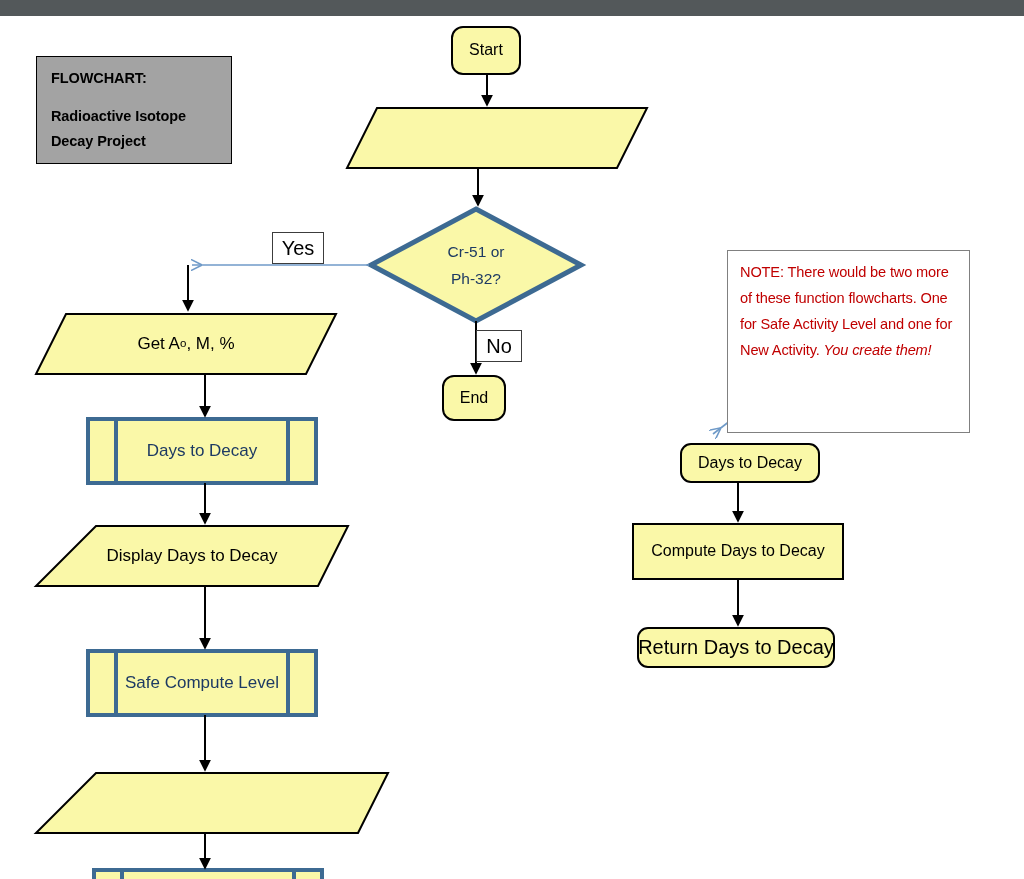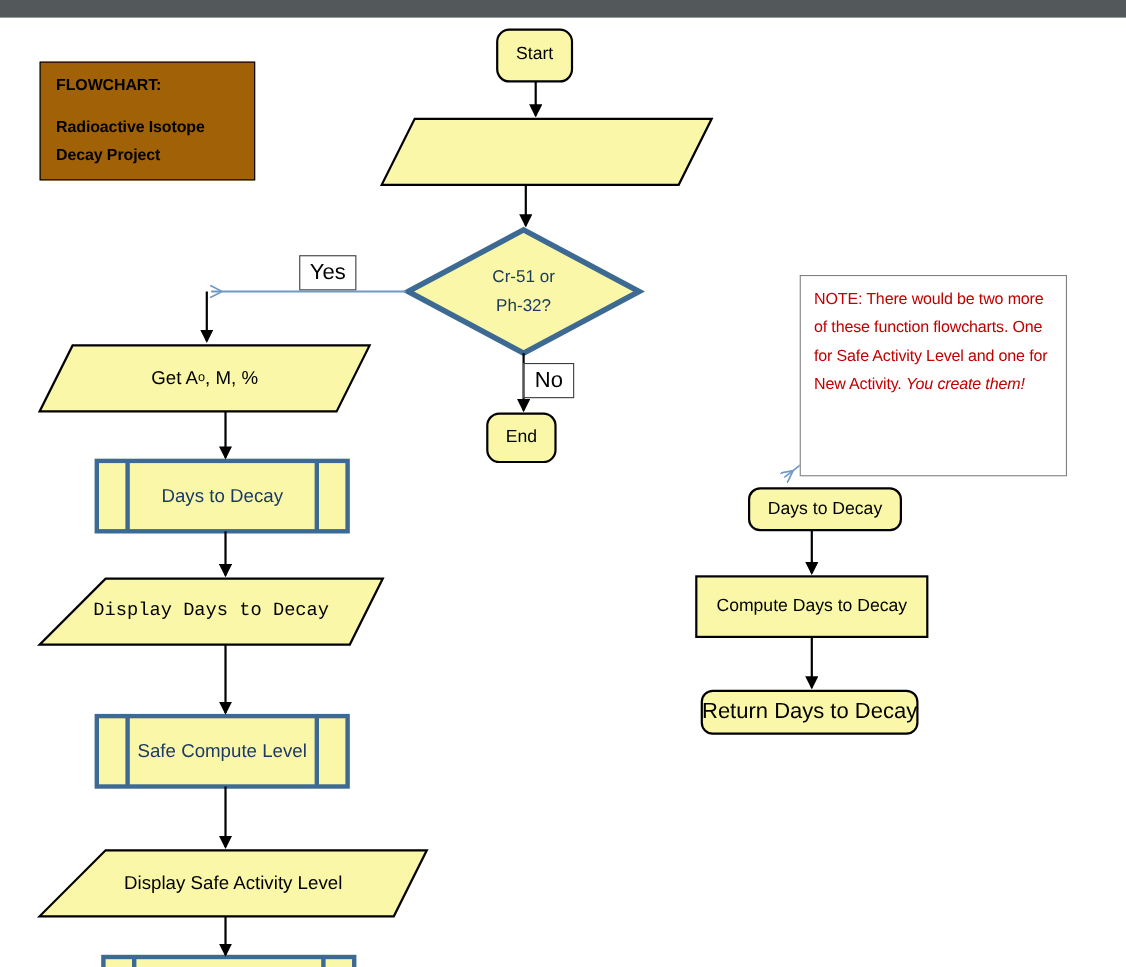--- a/index.html
+++ b/index.html
@@ -46,21 +46,21 @@
   }
   .t-black  { color: #000000; font-size: 16px; }
   .t-blue   { color: #1d3a63; font-size: 15.5px; }
 
   
   #title-card {
     position: absolute;
     left: 36px; top: 56px;
     width: 196px; height: 108px;
     border: 1px solid #000;
-    background: #a16207;
+    background: #a3a3a3;
     box-sizing: border-box;
   }
   #title-card .tc-line {
     position: absolute;
     left: 14px;
     font-weight: bold;
     font-size: 14.5px;
     color: #000;
     letter-spacing: -0.1px;
   }
@@ -208,25 +208,24 @@
 
   <div class="lbl t-blue" style="left:406px; top:229px; width:140px; height:72px; line-height:1.75;">Cr-51 or
 Ph-32?</div>
 
   <div class="lbl t-black" style="left:443px; top:376px; width:62px; height:44px;">End</div>
 
   <div class="lbl t-black" style="left:36px; top:314px; width:300px; height:60px; font-size:17px;">Get A<span class="sub">o</span>, M, %</div>
 
   <div class="lbl t-blue" style="left:116px; top:419px; width:172px; height:64px; font-size:17px;">Days to Decay</div>
 
-  <div class="lbl t-black" style="left:36px; top:526px; width:312px; height:60px; font-size:17px;font-family:Liberation Mono, monospace;">Display Days to Decay</div>
+  <div class="lbl t-black" style="left:36px; top:526px; width:312px; height:60px; font-size:17px;">Display Days to Decay</div>
 
   <div class="lbl t-blue" style="left:116px; top:651px; width:172px; height:64px; font-size:17px;">Safe Compute Level</div>
 
-  <div class="lbl t-black" style="left:36px; top:773px; width:352px; height:60px; font-size:17px;">Display Safe Activity Level</div>
 
   <div class="lbl t-black" style="left:681px; top:444px; width:138px; height:38px; font-size:16px;">Days to Decay</div>
 
   <div class="lbl t-black" style="left:633px; top:524px; width:210px; height:55px; font-size:16px;">Compute Days to Decay</div>
 
   <div class="lbl t-black" style="left:638px; top:628px; width:196px; height:39px; font-size:20px;">Return Days to Decay</div>
 
 </div>
 
 </body></html>

